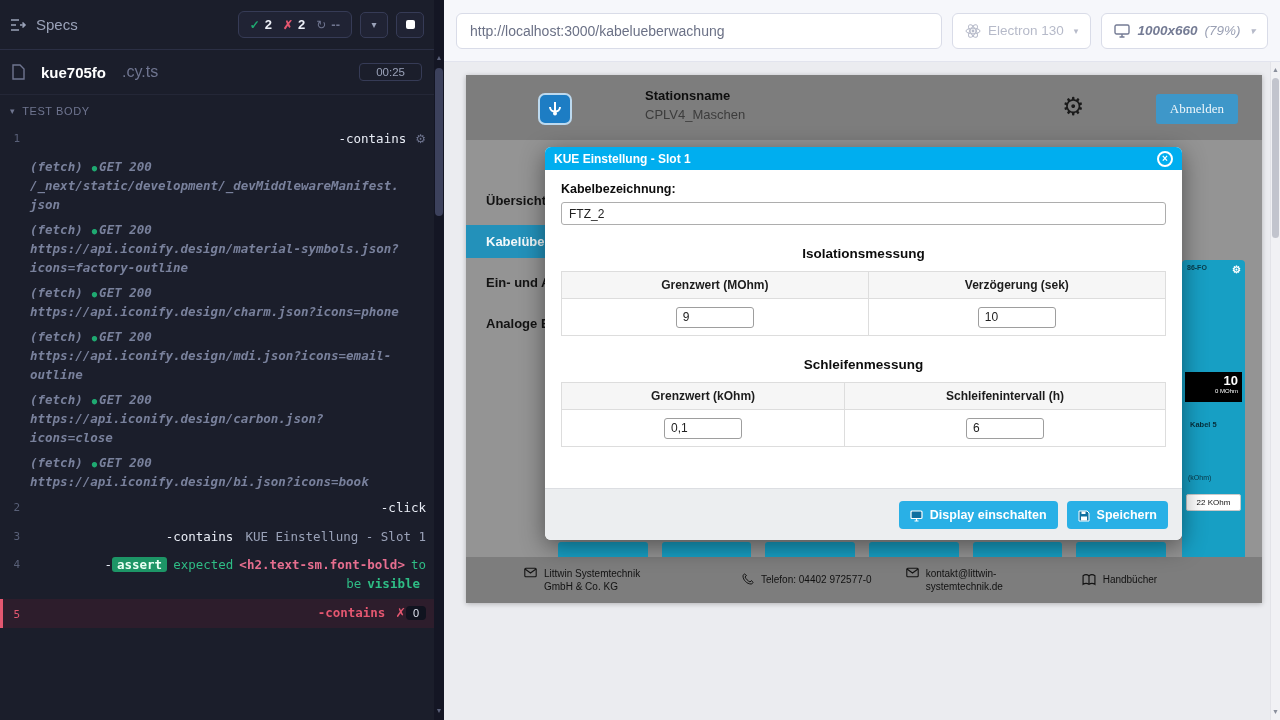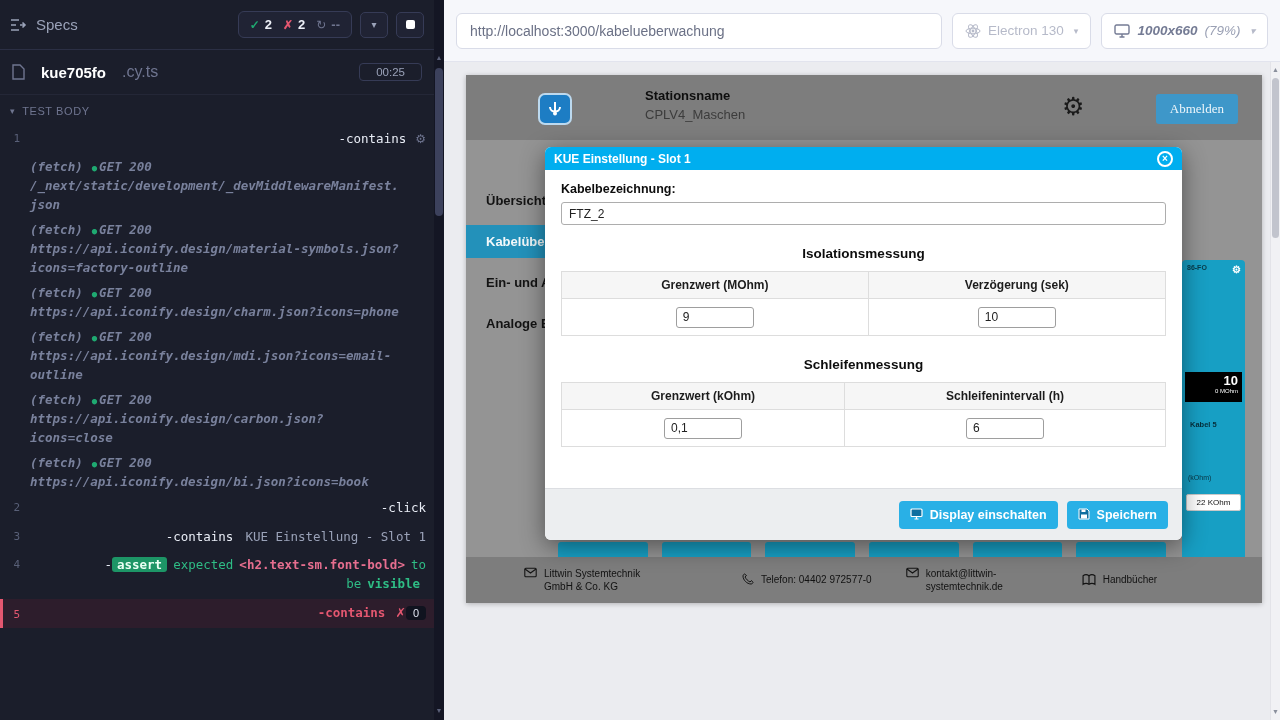--- a/index.html
+++ b/index.html
@@ -117,21 +117,21 @@
   .modal-close { margin-left:auto; width:16px; height:16px; border:2px solid #fff; border-radius:50%; color:#fff; font-size:10px; line-height:12px; text-align:center; font-weight:bold; cursor:pointer; }
   .modal-body { padding:12px 16px 0 16px; }
   .field-label { font-weight:bold; font-size:12.5px; color:#0d0d0d; margin-bottom:6px; }
   .name-input { width:100%; height:23px; border:1px solid #adadad; border-radius:3px; font-size:12px; padding:0 7px; font-family:inherit; color:#222; }
   .sec-title { text-align:center; font-size:13.5px; font-weight:bold; color:#0d0d0d; margin:21px 0 10px 0; }
   .mtable { width:100%; border-collapse:collapse; }
   .mtable th { border:1px solid #dddddd; background:#f6f6f6; font-size:12px; font-weight:bold; height:27px; color:#1c1c1c; }
   .mtable td { border:1px solid #dddddd; height:37px; text-align:center; }
   .cell-input { width:78px; height:21px; border:1px solid #9e9e9e; border-radius:3px; font-size:12px; padding:0 6px; font-family:inherit; color:#222; }
   .modal-footer { margin-top:auto; background:#eceef0; border-top:1px solid #dcdee2; border-radius:0 0 6px 6px; height:52px; display:flex; align-items:center; justify-content:flex-end; gap:9px; padding:0 14px; }
-  .cy-btn { display:flex; align-items:flex-start; gap:7px; background:#29b0e6; border:none; border-radius:4px; color:#fff; font-weight:bold; font-size:12.5px; padding:7px 11px; font-family:inherit; cursor:pointer; }
+  .cy-btn { display:flex; align-items:flex-end; gap:7px; background:#29b0e6; border:none; border-radius:4px; color:#fff; font-weight:bold; font-size:12.5px; padding:7px 11px; font-family:inherit; cursor:pointer; }
   .btn-ic { display:flex; align-items:center; }
 </style>
 </head>
 <body>
 
 <aside class="reporter">
   <header class="rep-header">
     <div class="specs-btn">
       <svg width="17" height="14" viewBox="0 0 17 14">
           <g stroke="#9aa2b8" stroke-width="1.6" fill="none">

